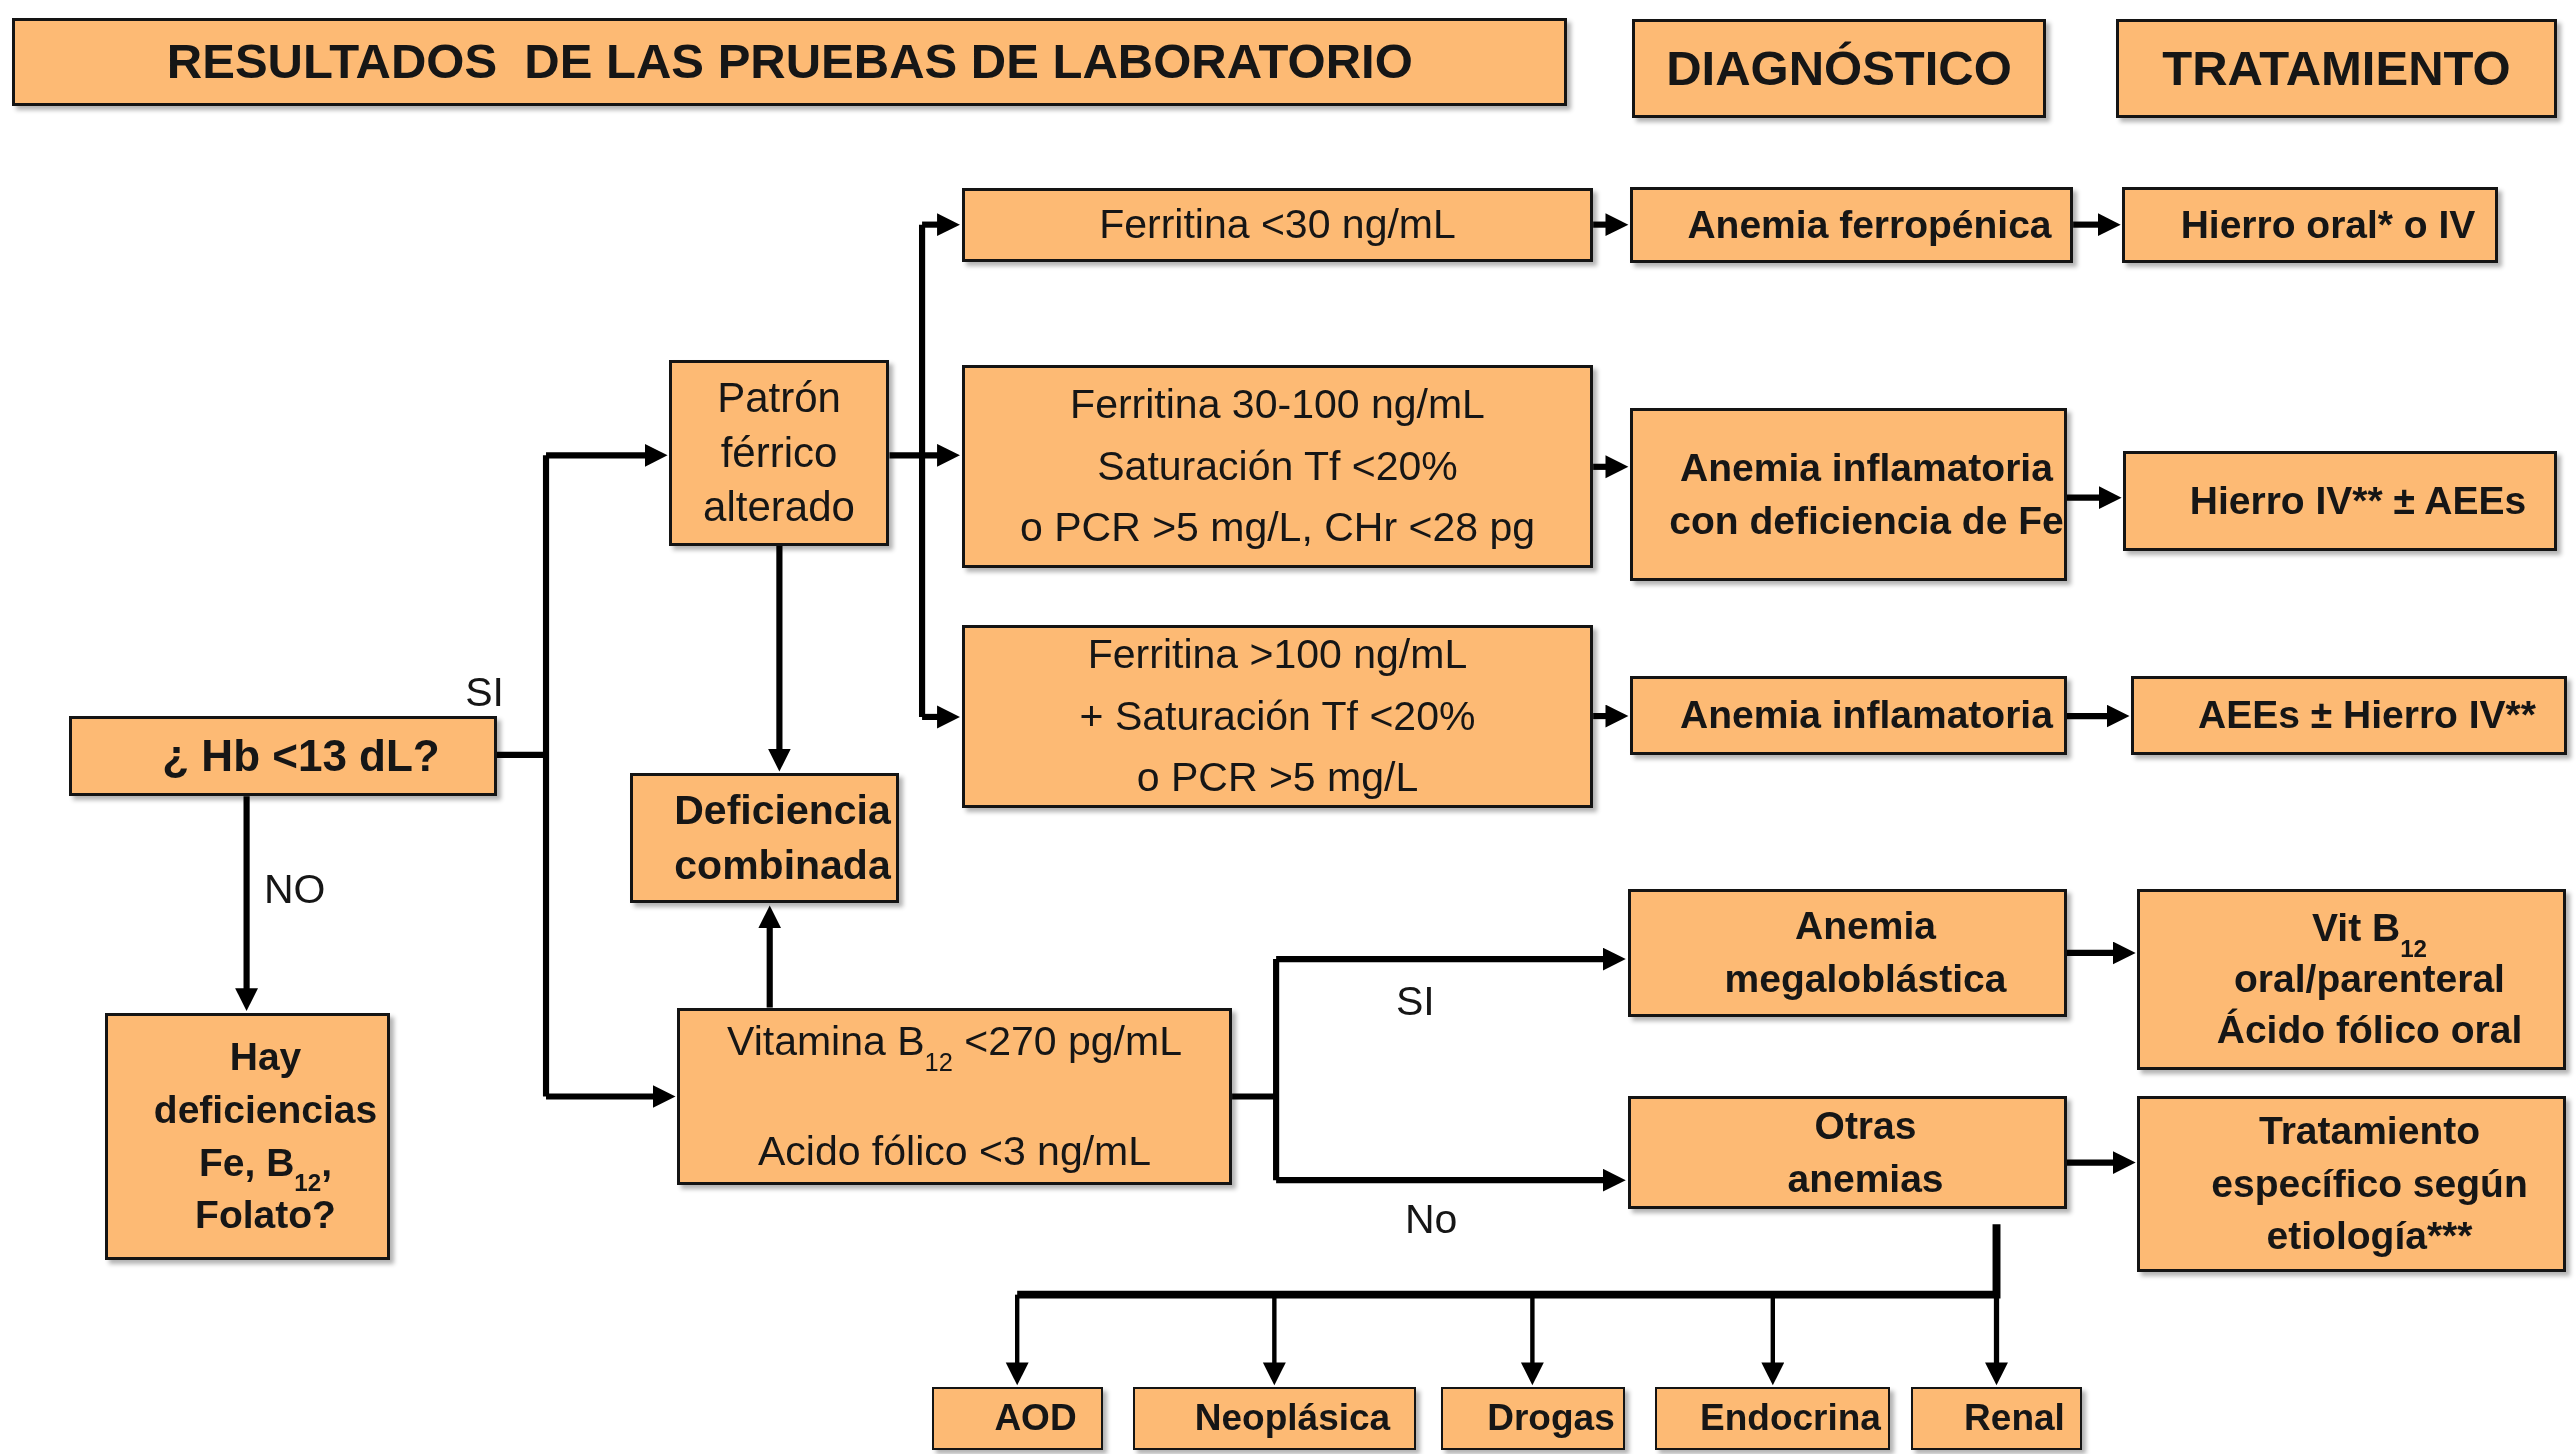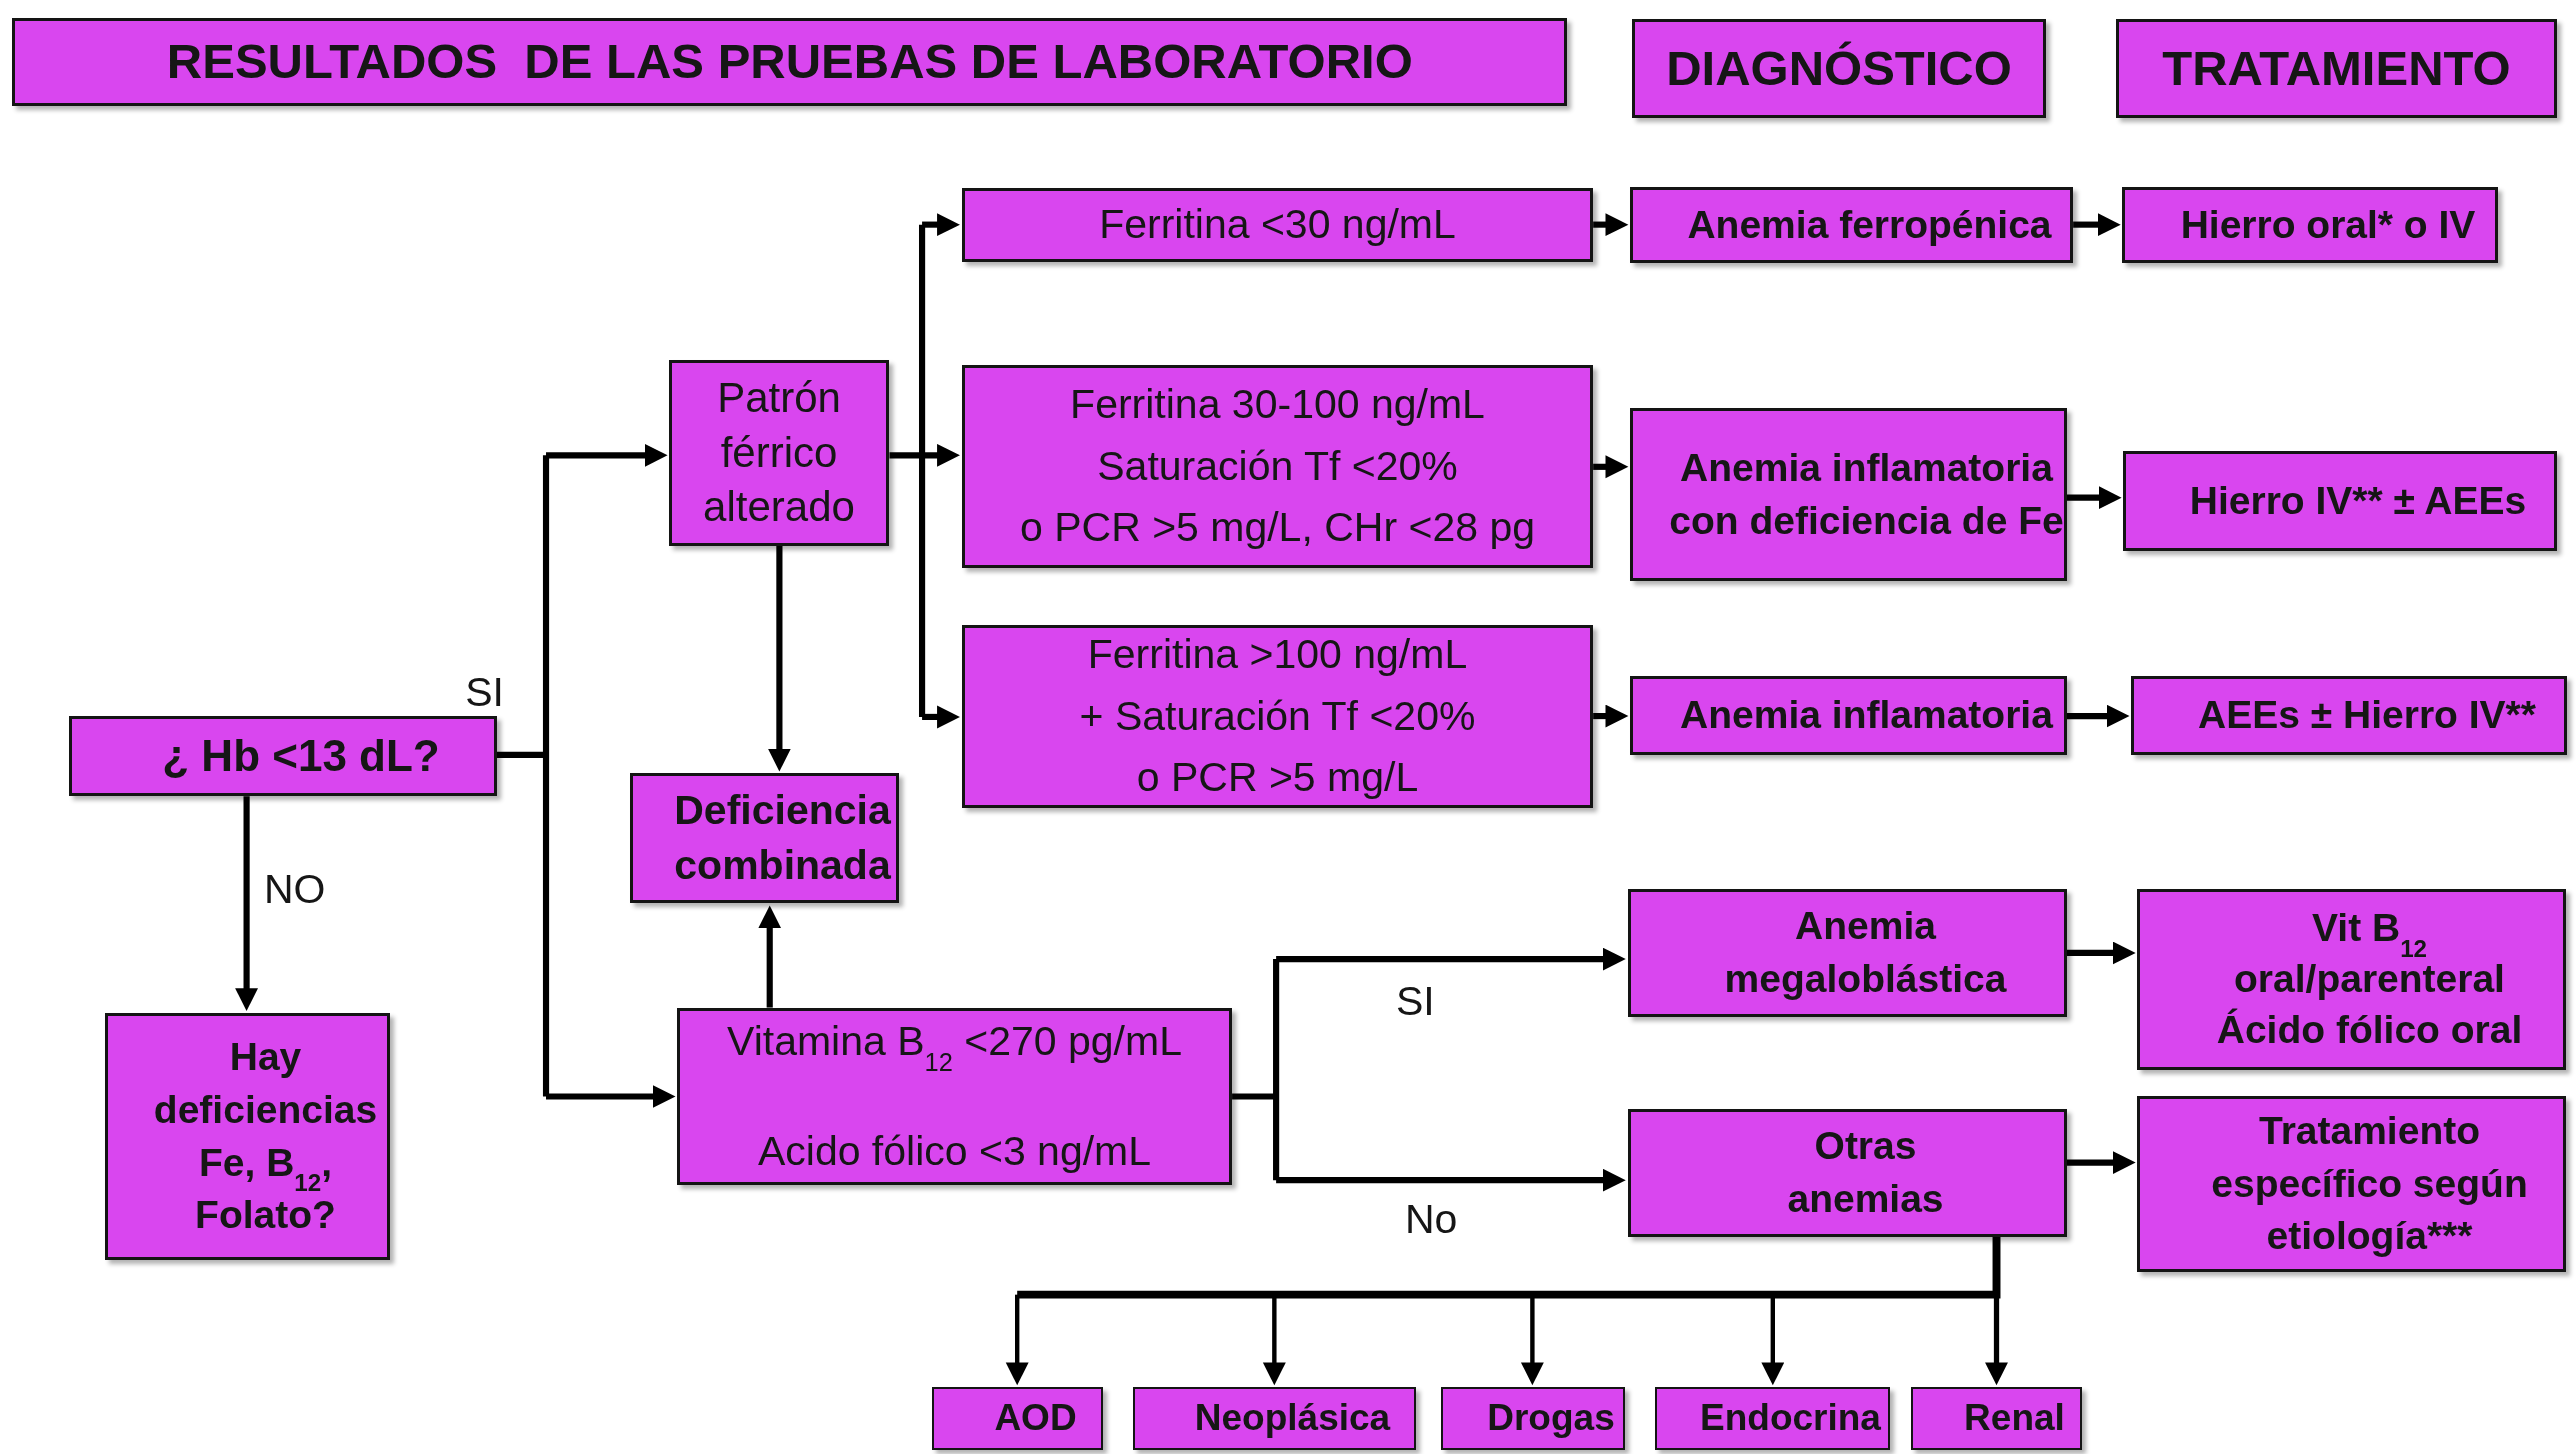--- a/index.html
+++ b/index.html
@@ -6,21 +6,21 @@
   #flowchart{
     position:relative;
     width:2576px;height:1455px;
     background:#ffffff;
     font-family:"Liberation Sans","DejaVu Sans",sans-serif;
     color:#161616;
     overflow:hidden;
   }
   .box{
     position:absolute;
-    background:#d946ef;
+    background:#fdba74;
     border:3.5px solid #141414;
     box-sizing:border-box;
     display:flex;flex-direction:column;
     align-items:center;justify-content:center;
     text-align:center;
     box-shadow:3.5px 4.4px 4.4px rgba(0,0,0,0.30);
     line-height:1.3;
   }
   .bold{font-weight:bold;padding-left:36px;}
   .hdr{font-weight:bold;font-size:49px;letter-spacing:0px;}
@@ -142,21 +142,21 @@
     <div>con deficiencia de Fe</div>
   </div>
 
   <div class="box bold f44" style="left:1630px;top:676px;width:437px;height:79px;">Anemia inflamatoria</div>
 
   <div class="box bold f44 lh135" style="left:1628px;top:889px;width:439px;height:128px;">
     <div>Anemia</div>
     <div>megaloblástica</div>
   </div>
 
-  <div class="box bold f44 lh135" style="left:1628px;top:1096px;width:439px;height:128px;margin-top:13px;">
+  <div class="box bold f44 lh135" style="left:1628px;top:1096px;width:439px;height:113px;">
     <div>Otras</div>
     <div>anemias</div>
   </div>
 
   <div class="box bold f44" style="left:2122px;top:187px;width:376px;height:76px;">Hierro oral* o IV</div>
 
   <div class="box bold f44" style="left:2123px;top:451px;width:434px;height:100px;">Hierro IV** ± AEEs</div>
 
   <div class="box bold f44" style="left:2131px;top:676px;width:436px;height:79px;">AEEs ± Hierro IV**</div>
 

